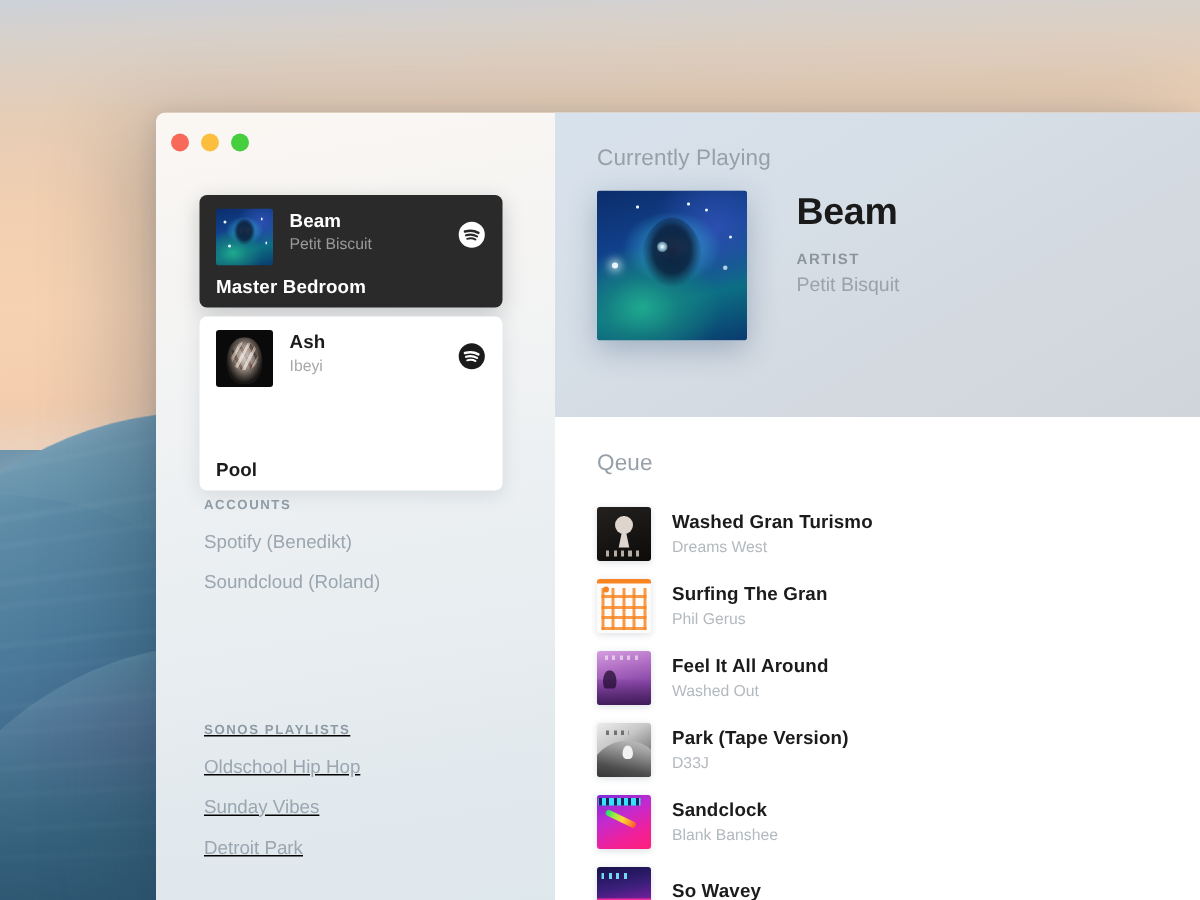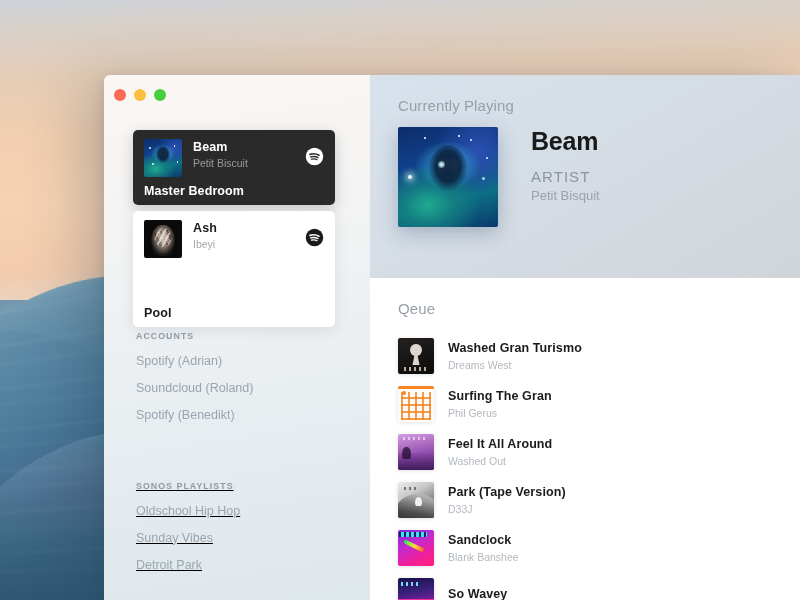--- a/index.html
+++ b/index.html
@@ -129,21 +129,21 @@
   .panel-title { font-size:15px; color:#97a0a8; letter-spacing:.1px; }
 
   .np-body { display:flex; gap:33px; margin-top:13px; }
   .art-lg {
     width:100px; height:100px; flex:0 0 100px; border-radius:2px; overflow:hidden;
     position:relative; box-shadow:0 6px 20px rgba(40,70,110,.30);
   }
   .np-info { padding-top:2px; }
   .np-title { font-size:25px; font-weight:bold; color:#1a1a1a; letter-spacing:-.2px; line-height:1; }
   .np-field { margin-top:14px; }
-  .np-key { font-size:15px; font-weight:normal; letter-spacing:1.05px; color:#8c959d; }
+  .np-key { font-size:10px; font-weight:bold; letter-spacing:1.05px; color:#8c959d; }
   .np-val { font-size:13px; color:#9aa2aa; margin-top:3px; }
 
   #queue { flex:1 1 auto; background:#fff; padding:22px 0 0 28px; overflow:hidden; position:relative; }
   .q-list { margin-top:15px; }
   .q-row { display:flex; align-items:center; gap:14px; height:48px; }
   .art-q { width:36px; height:36px; flex:0 0 36px; border-radius:2px; overflow:hidden; position:relative;
            box-shadow:0 1px 4px rgba(50,70,90,.16); }
   .q-title { font-size:12.5px; font-weight:bold; color:#1b1b1b; letter-spacing:.1px; line-height:1.25; }
   .q-artist { font-size:10.5px; color:#b3b9be; margin-top:2px; }
 
@@ -308,23 +308,22 @@
             <path d="M7.2 12.5c3-0.9 6.6-0.6 9.2 0.9" stroke="#ffffff" stroke-width="1.8" fill="none" stroke-linecap="round"></path>
             <path d="M8.1 15.4c2.4-0.7 5.1-0.5 7.1 0.7" stroke="#ffffff" stroke-width="1.5" fill="none" stroke-linecap="round"></path>
           </svg>
         </div>
       </div>
       <div class="room-label">Pool</div>
     </div>
 
     <div class="side-section" style="top:256px;">
       <div class="side-head">ACCOUNTS</div>
-      <div class="side-item">Spotify (Adrian)</div>
+      <div class="side-item">Spotify (Benedikt)</div>
       <div class="side-item">Soundcloud (Roland)</div>
-      <div class="side-item">Spotify (Benedikt)</div>
     </div>
 
     <div class="side-section" style="top:406px;text-decoration:underline;">
       <div class="side-head">SONOS PLAYLISTS</div>
       <div class="side-item">Oldschool Hip Hop</div>
       <div class="side-item">Sunday Vibes</div>
       <div class="side-item">Detroit Park</div>
     </div>
 
   </div>

